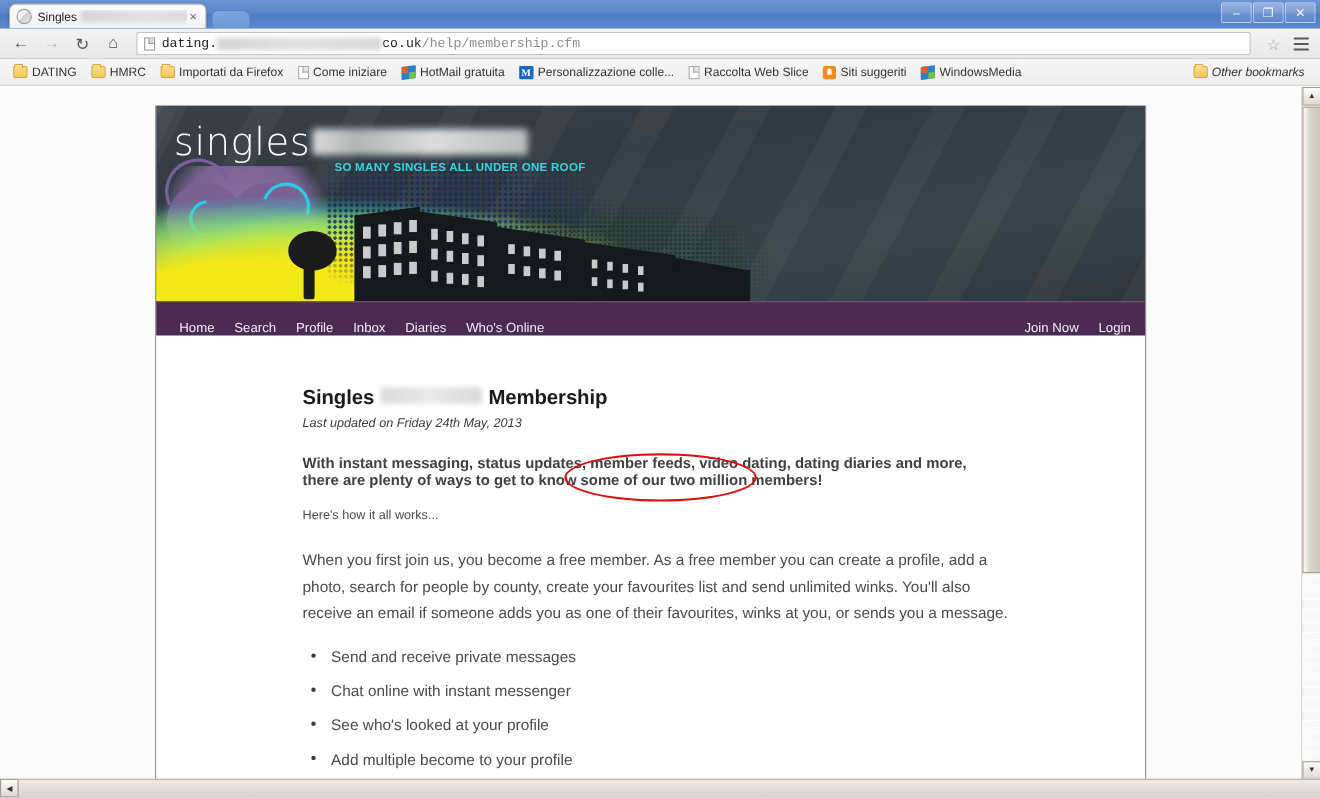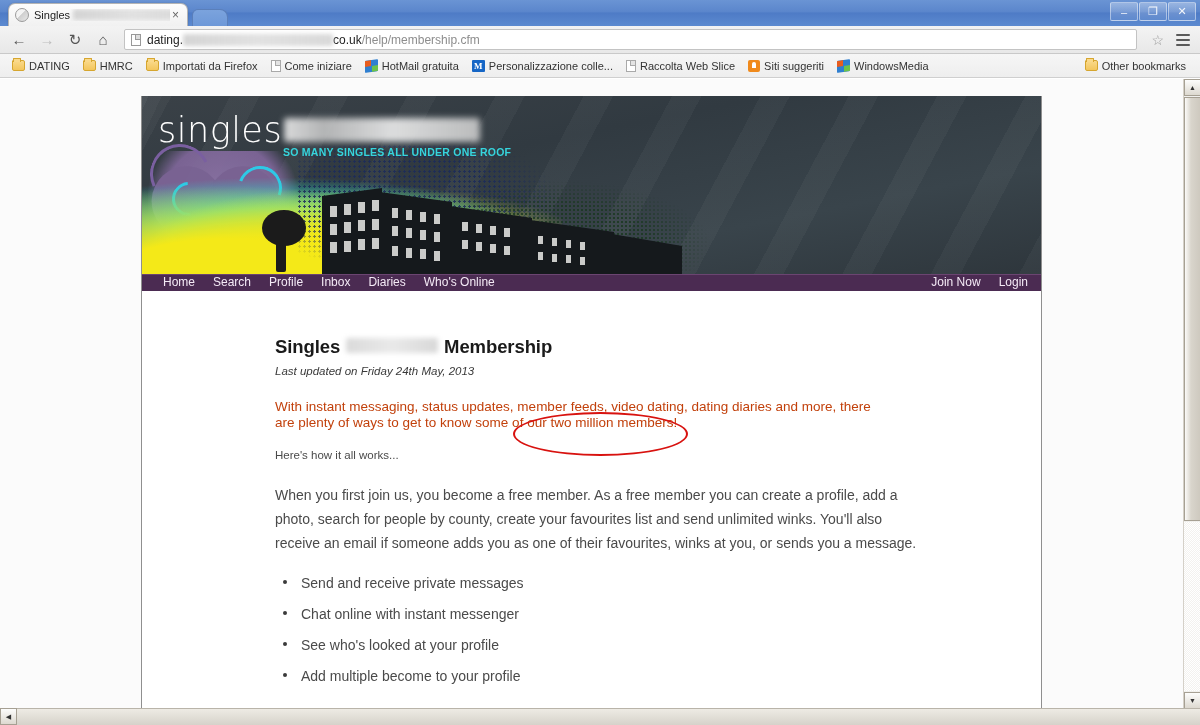--- a/index.html
+++ b/index.html
@@ -80,21 +80,21 @@
   }
   .navicon {
     width: 26px; height: 24px; display: flex; align-items: center; justify-content: center;
     color: #555; font-size: 15px;
   }
   .navicon.fwd { color: #bdbdbd; }
   .omnibox {
     flex: 1; height: 21px; margin: 0 6px;
     background: #fff; border: 1px solid #c3c3c3; border-radius: 2px;
     display: flex; align-items: center; padding: 0 6px;
-    font-size: 12px; color: #888; position: relative;
+    font-size: 12px; color: #888; position: relative; font-family: Liberation Mono, monospace;
   }
   .pageicon {
     width: 10px; height: 12px; border: 1px solid #999; background:#fff;
     margin-right: 6px; position: relative; flex: 0 0 auto;
   }
   .pageicon:after{ content:""; position:absolute; top:0; right:0; width:4px;height:4px;
     background:#ddd; border-left:1px solid #999; border-bottom:1px solid #999;}
   .url-strong { color: #222; }
   .url-dim { color: #8d8d8d; }
   .star { font-size: 14px; color: #9a9a9a; padding: 0 6px; }
@@ -136,21 +136,21 @@
   .ico-msn {
     width: 13px; height: 12px; flex: 0 0 auto; background: #1666c6;
     color: #fff; font-size: 9px; font-weight: bold; text-align: center; line-height: 12px;
     border-radius: 1px; font-family: "Liberation Serif", serif;
   }
   .ico-bulb {
     width: 12px; height: 12px; flex: 0 0 auto; background: #f08a1c;
     border-radius: 2px; position: relative;
   }
   .ico-bulb:after{content:"";position:absolute;left:4px;top:2px;width:4px;height:6px;background:#fff;border-radius:2px 2px 0 0;}
-  .bm-right { position: absolute; right: 8px; display: flex; align-items: center; }
+  .bm-right { position: absolute; right: 8px; display: flex; align-items: center; font-style: italic; }
 
   
   .viewport {
     position: absolute; left: 0; top: 79px; width: 1200px; height: 630px;
     background: #fbfbfb; overflow: hidden;
   }
   .pagewrap {
     position: absolute; left: 141px; top: 17px; width: 901px;
     background: #fff;
     border-left: 1px solid #8f8f8f; border-right: 1px solid #8f8f8f;
@@ -174,21 +174,21 @@
     font-size: 35px; color: #fdfdfd; letter-spacing: .5px;
     font-family: "DejaVu Sans", sans-serif; font-weight: 300;
     display: flex; align-items: baseline;
   }
   .logo .blurword {
     display: inline-block; height: 24px; width: 196px; margin-left: 2px;
     background: linear-gradient(to right, rgba(232,232,232,.92), rgba(200,200,200,.85) 20%, rgba(238,238,238,.9) 55%, rgba(205,205,205,.88));
     filter: blur(3.4px); border-radius: 3px;
   }
   .tagline {
-    position: absolute; left: 141px; top: 50px;
+    position: absolute; left: 162px; top: 50px;
     font-size: 10.5px; font-weight: bold; color: #36d5dd; letter-spacing: .25px; text-align: center;
   }
   
   .art-heart {
     position: absolute; left: 6px; top: 55px; width: 150px; height: 120px;
     background: radial-gradient(ellipse at 50% 40%, #8e77a8 0%, #7e6698 55%, rgba(90,72,110,0) 72%);
     opacity: .95;
   }
   .art-heart:before, .art-heart:after {
     content: ""; position: absolute; top: 12px; width: 70px; height: 95px;
@@ -236,22 +236,22 @@
     content:""; position:absolute; left: 14px; bottom: 0; width: 10px; height: 40px;
     background: #1b1b1b; border-radius: 2px;
   }
   .art-tree:after{
     content:""; position:absolute; left: 0; bottom: 26px; width: 44px; height: 36px;
     background: #1b1b1b; border-radius: 50%;
   }
 
   
   .sitenav {
-    height: 17px; background: #4b2b52;
-    display: flex; align-items: flex-start; padding: 0 15px 0 12px;
+    height: 31px; background: #4b2b52;
+    display: flex; align-items: flex-end; padding: 0 15px 0 12px;
     position: relative;
     border-top: 1px solid #6b4571;
   }
   .sitenav a {
     color: #f4eaf6; font-size: 12px; text-decoration: none; padding: 0 9px;
     white-space: nowrap;
   }
   .sitenav .right { position: absolute; right: 4px; display: flex; }
 
   
@@ -260,21 +260,21 @@
     font-size: 18.5px; font-weight: bold; color: #1a1a1a; letter-spacing: -.1px;
     display: flex; align-items: baseline; gap: 6px;
   }
   .h1 .blurword {
     display: inline-block; width: 92px; height: 15px;
     background: linear-gradient(to right, rgba(216,216,216,.95), rgba(232,232,232,.95), rgba(214,214,214,.95));
     filter: blur(2.6px); border-radius: 2px;
   }
   .updated { font-size: 11.5px; font-style: italic; color: #3a3a3a; margin-top: 7px; }
   .lead {
-    font-size: 13.5px; font-weight: normal; color: #c2410c; line-height: 1.22;
+    font-size: 13.5px; font-weight: bold; color: #404040; line-height: 1.22;
     margin-top: 22px; max-width: 610px;
   }
   .sub { font-size: 11.5px; color: #4a4a4a; margin-top: 17px; }
   .para { font-size: 14px; color: #4a4a4a; line-height: 1.72; margin-top: 22px; max-width: 645px; }
   .ul { margin-top: 20px; list-style: none; }
   .ul li {
     font-size: 14px; color: #4a4a4a; padding-left: 26px; position: relative;
     margin-bottom: 15px;
   }
   .ul li:before {

